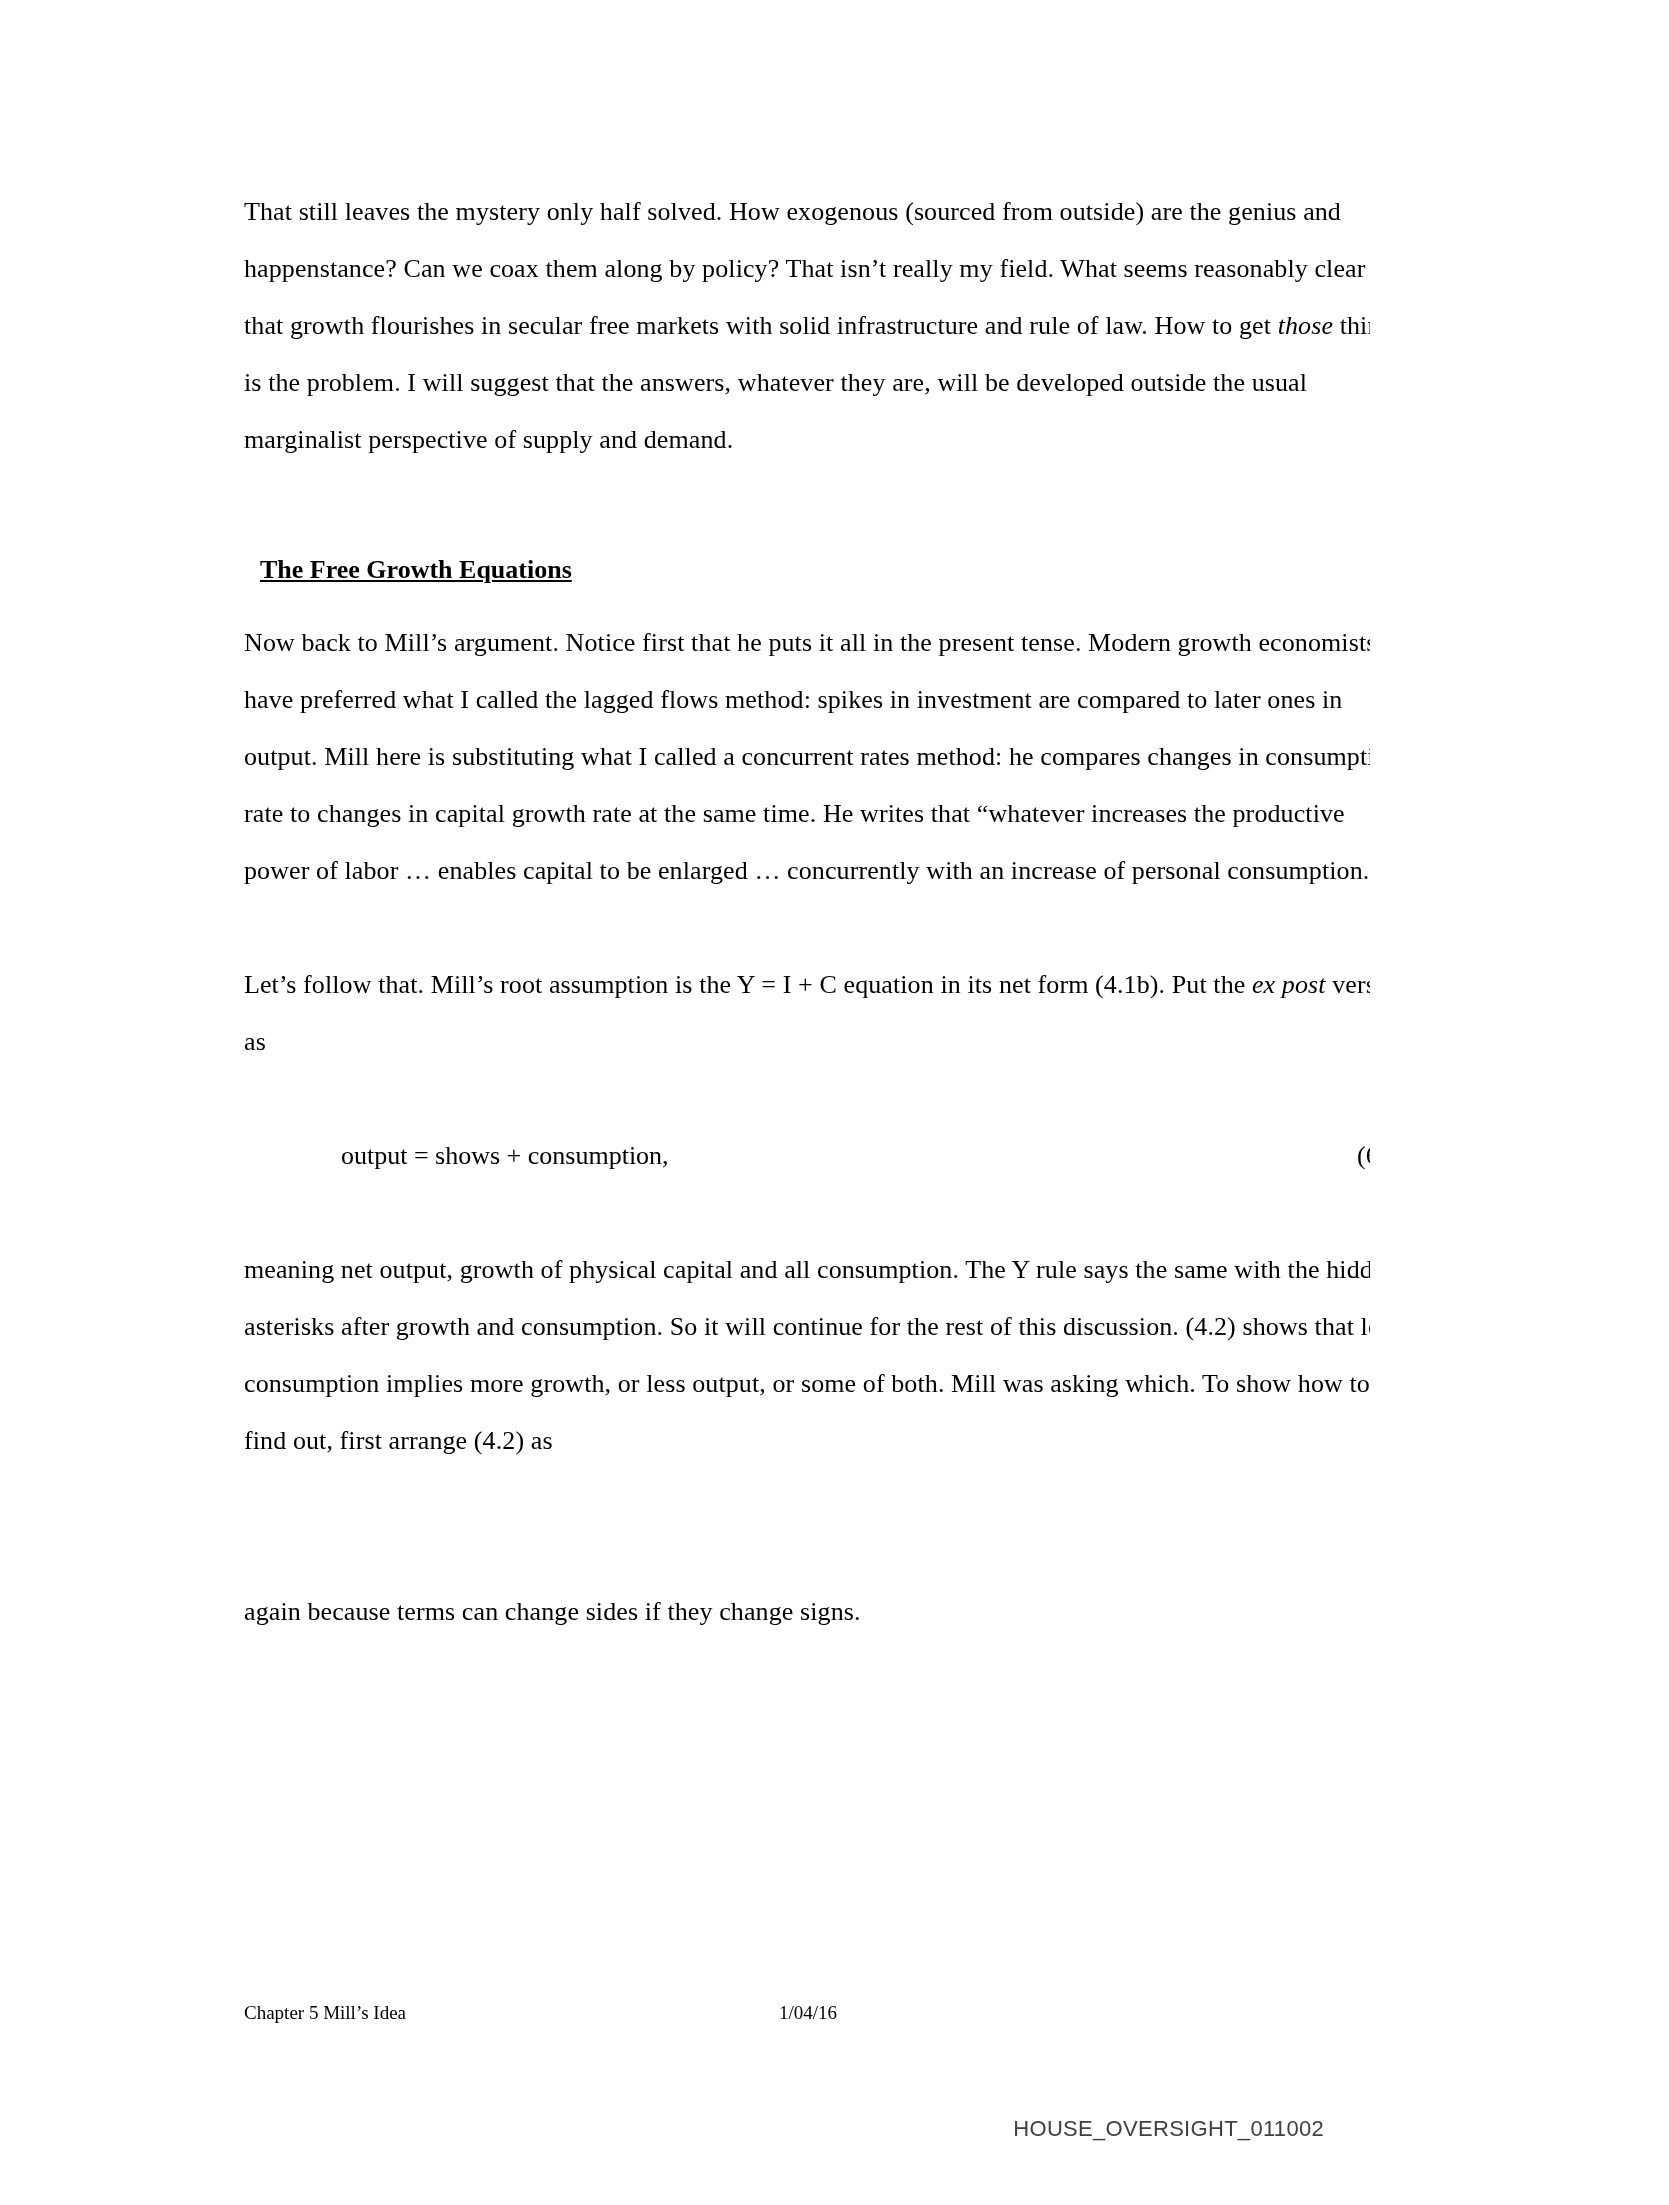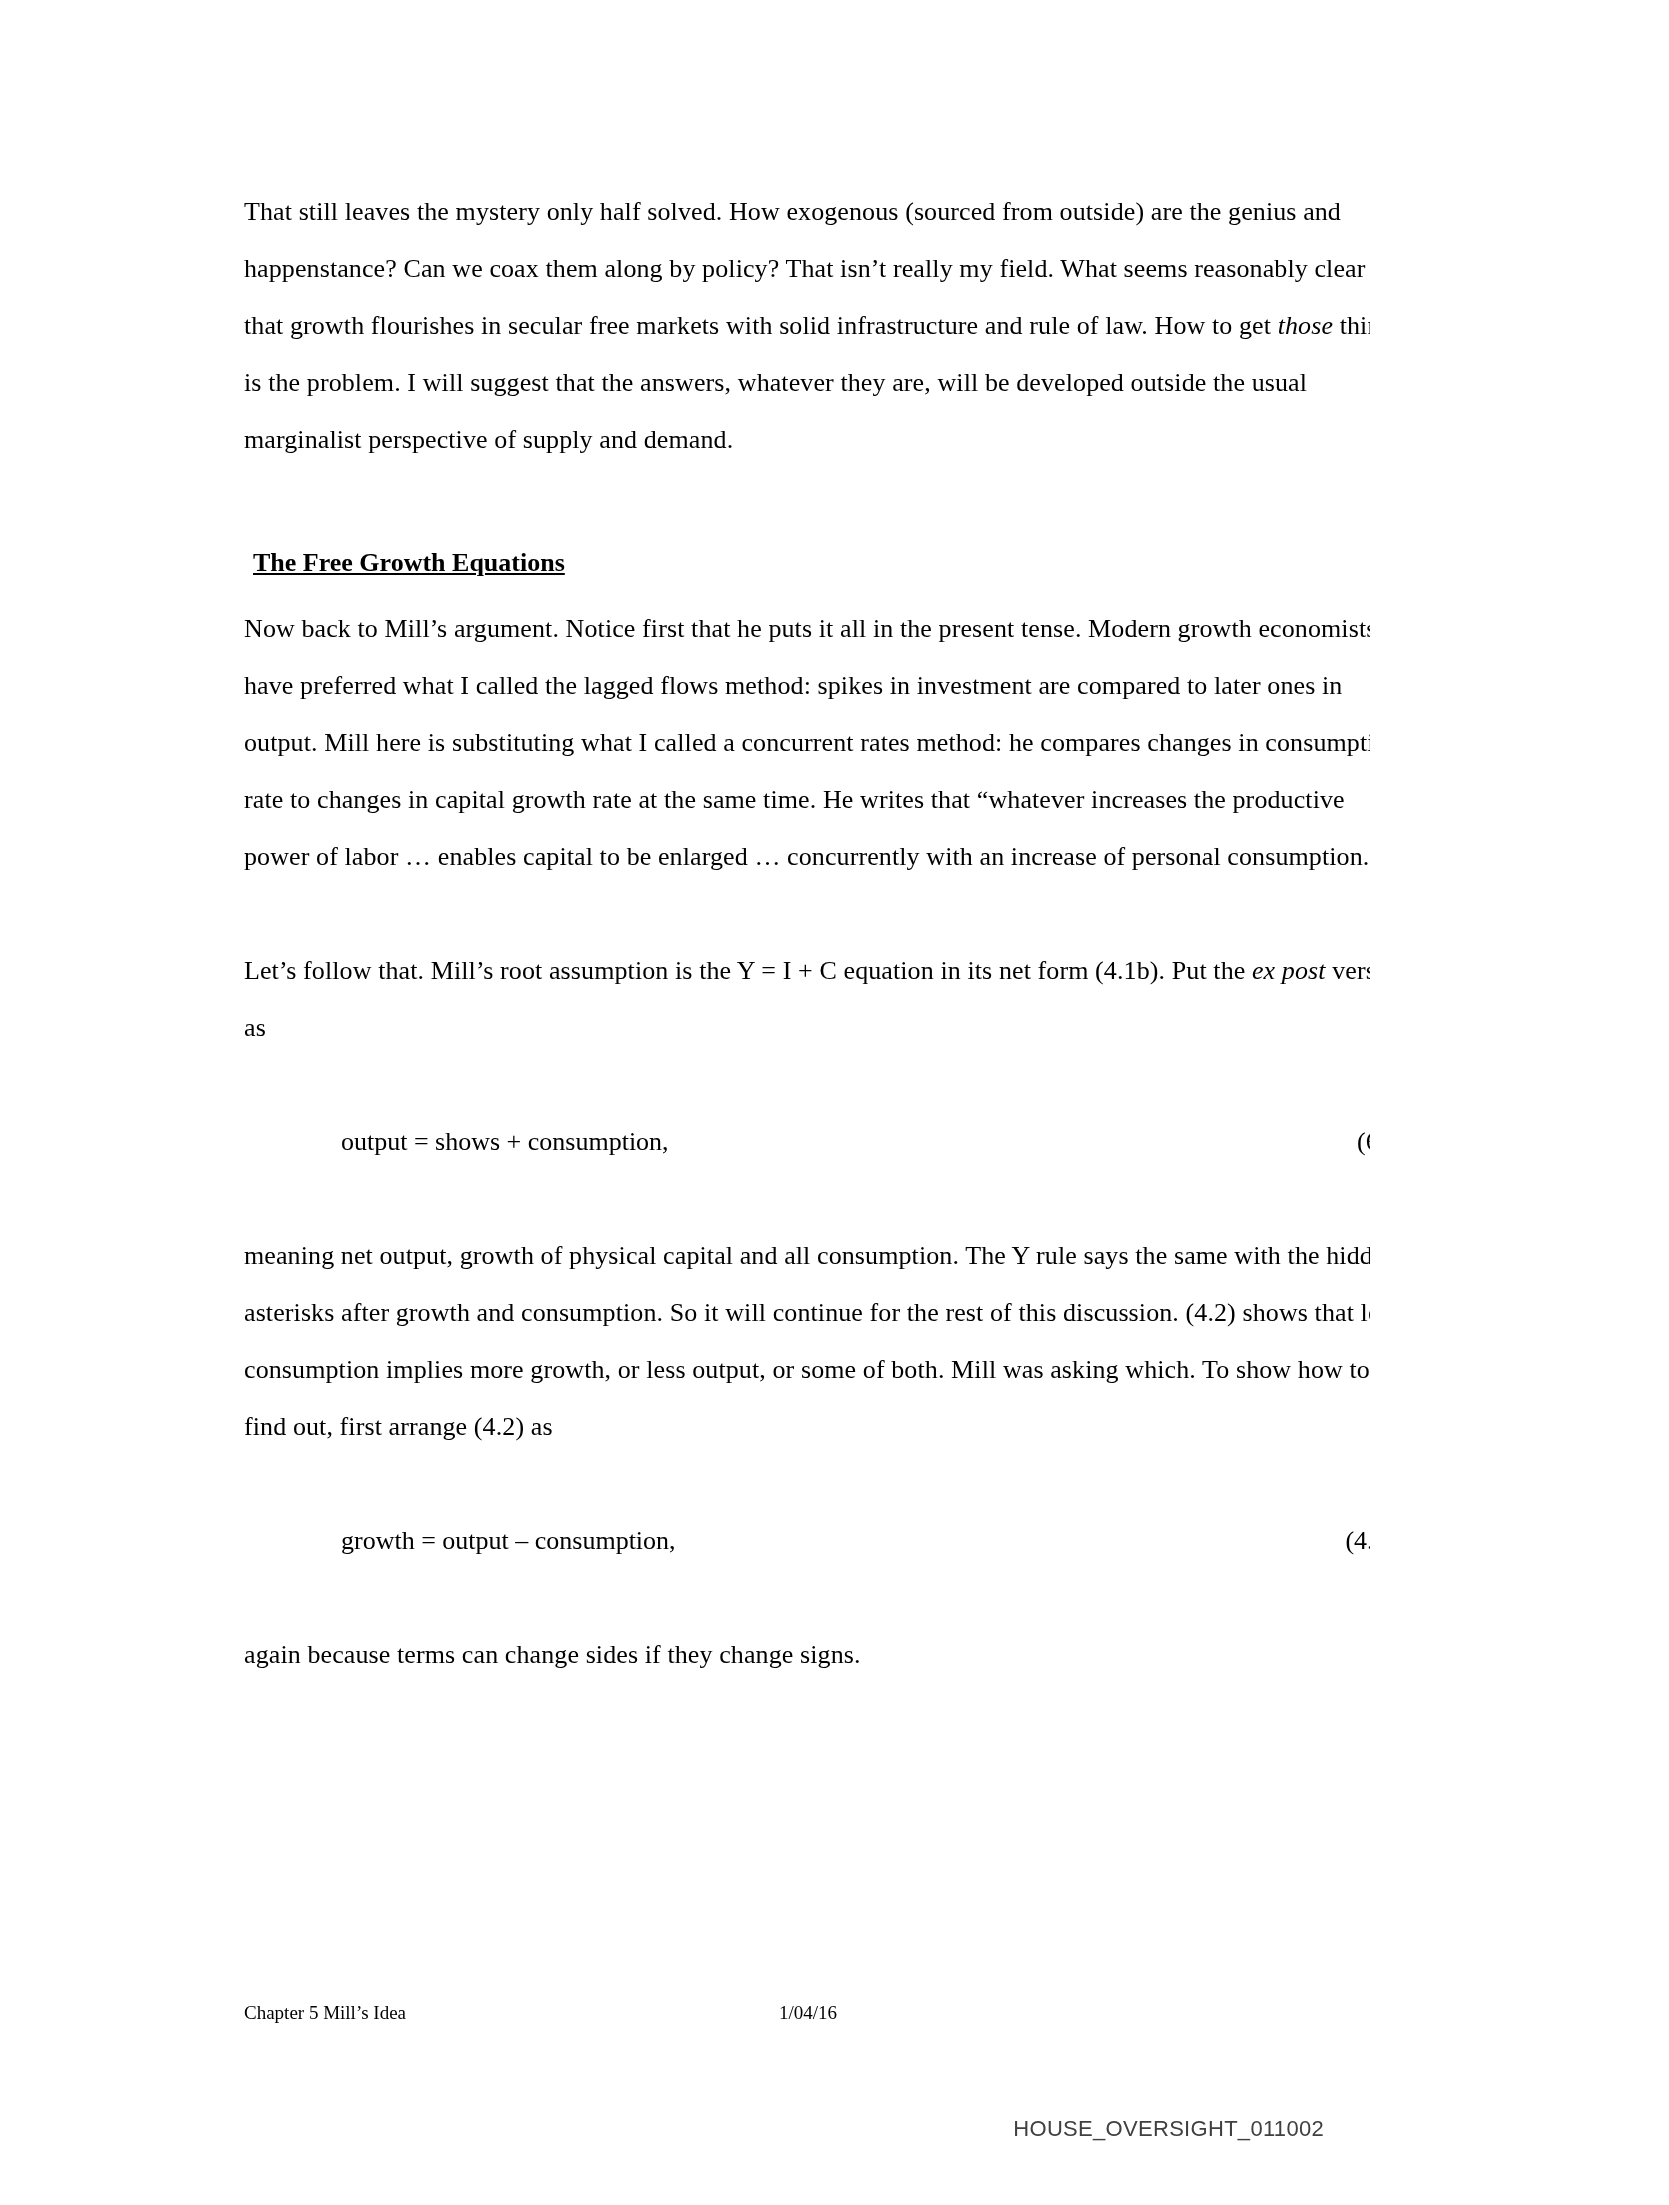--- a/index.html
+++ b/index.html
@@ -37,21 +37,21 @@
     letter-spacing: 0.1px;
   }
   .para-gap {
     height: 57px;
   }
   h2.section-heading {
     font-size: 26px;
     line-height: 57px;
     font-weight: bold;
     text-decoration: underline;
-    margin: 9px;
+    margin: 16px;
     display: inline-block;
   }
   .heading-wrap {
     line-height: 57px;
   }
   .equation-row {
     display: flex;
     font-size: 26px;
     line-height: 57px;
     padding-left: 97px;
@@ -133,24 +133,20 @@
       <span class="equation-text">output = shows + consumption,</span>
       <span class="equation-number">(6.4)</span>
     </div>
 
     <div class="para-gap"></div>
 
     <p class="body-text">meaning net output, growth of physical capital and all consumption. The Y rule says the same with the hidden asterisks after growth and consumption. So it will continue for the rest of this discussion. (4.2) shows that less consumption implies more growth, or less output, or some of both. Mill was asking which. To show how to find out, first arrange (4.2) as</p>
 
     <div class="para-gap"></div>
 
-    <div class="equation-row">
-      <span class="equation-text">growth = output – consumption,</span>
-      <span class="equation-number">(4.2a)</span>
-    </div>
 
     <div class="para-gap"></div>
 
     <p class="body-text">again because terms can change sides if they change signs.</p>
 
   </div>
 
   <div class="footer">
     <div class="footer-inner">
       <span class="footer-left">Chapter 5 Mill’s Idea</span>

